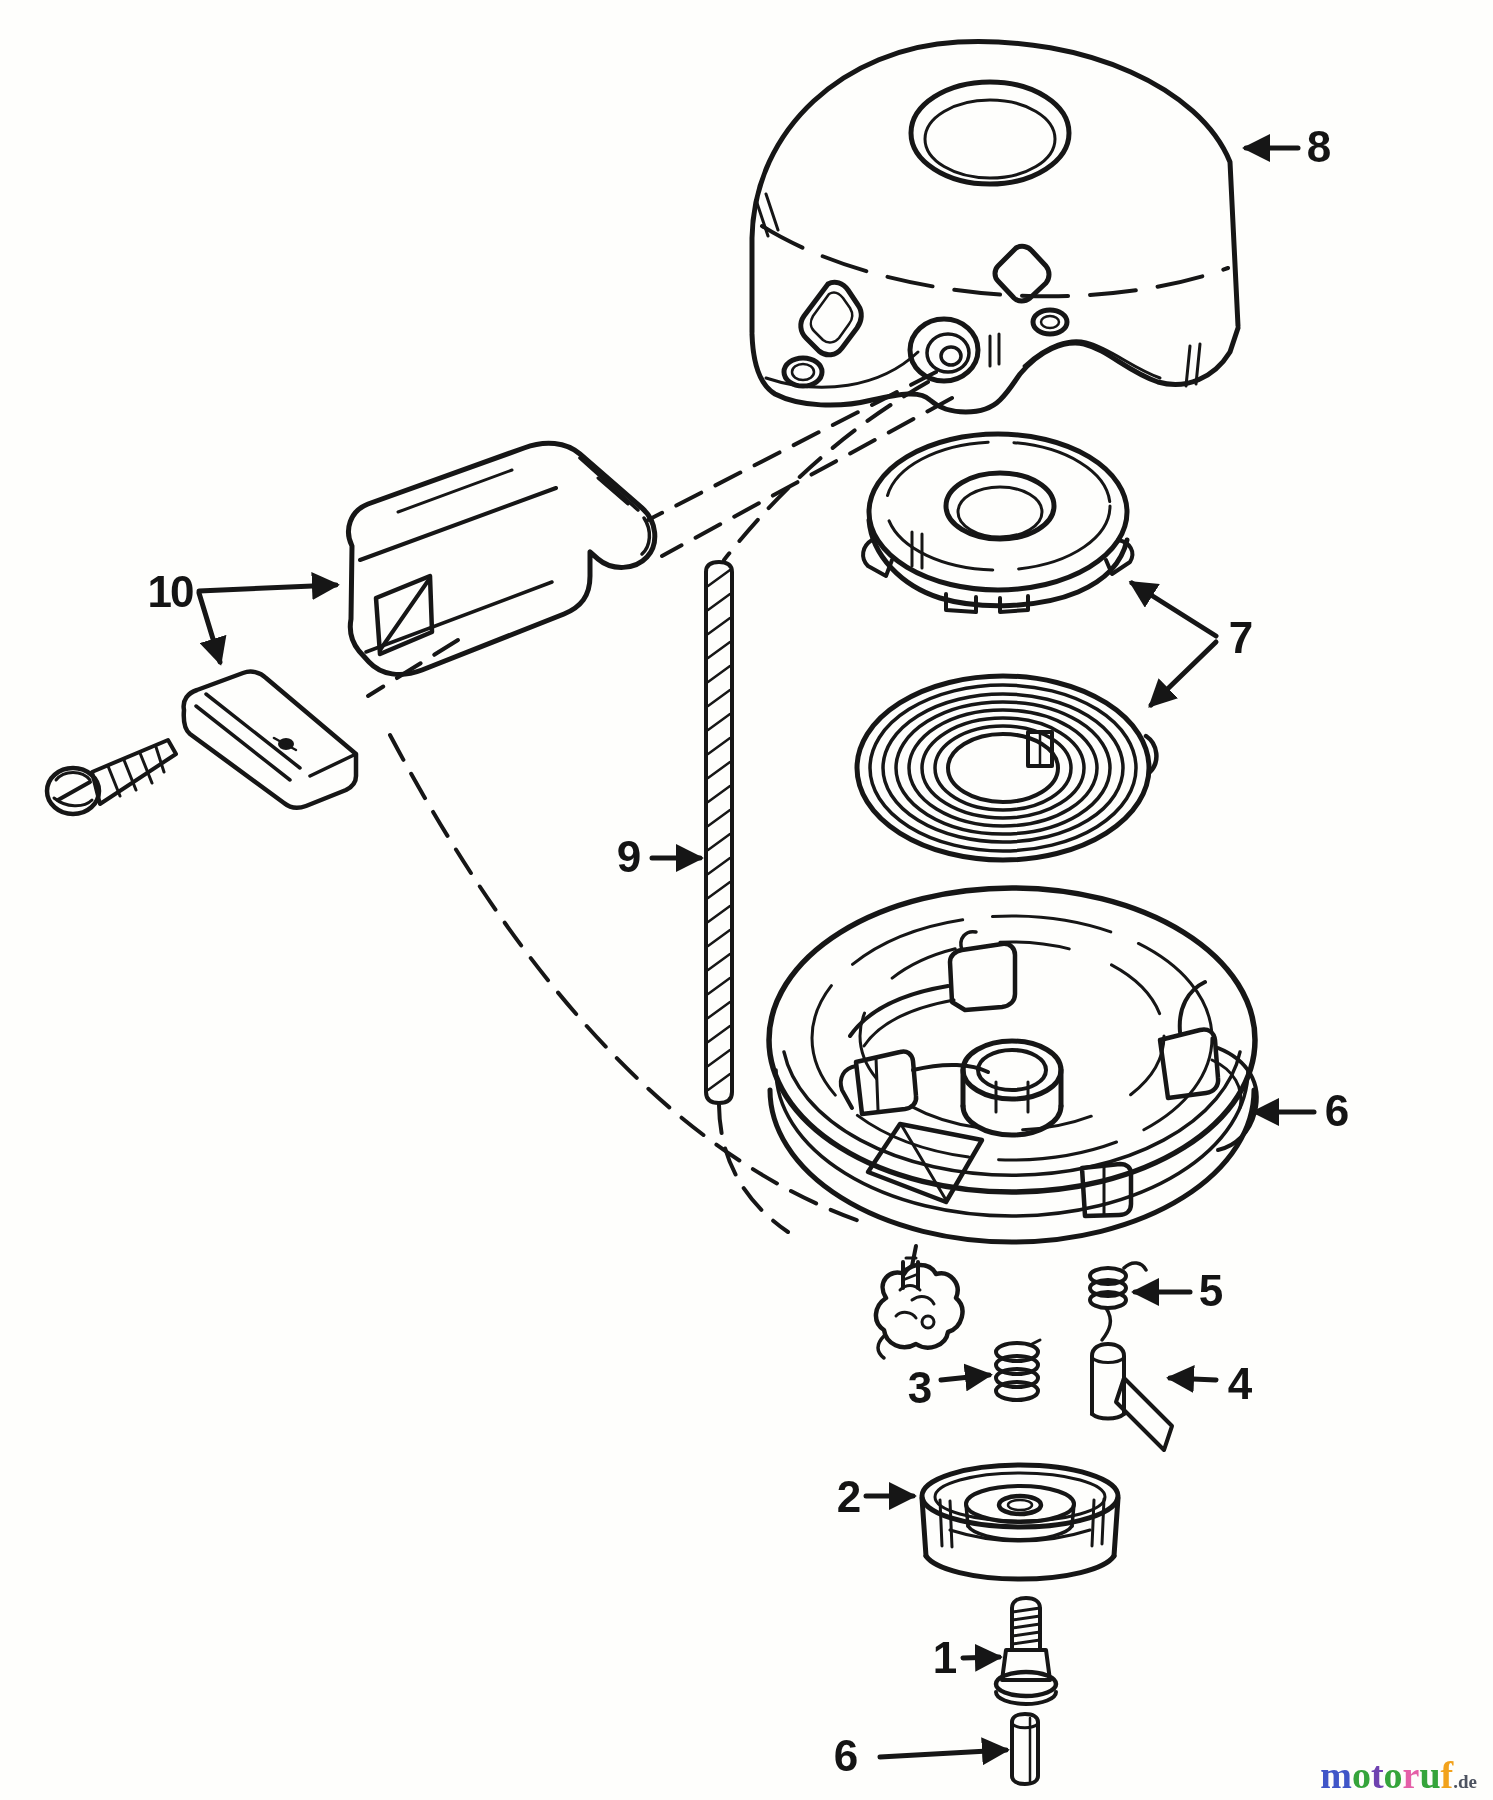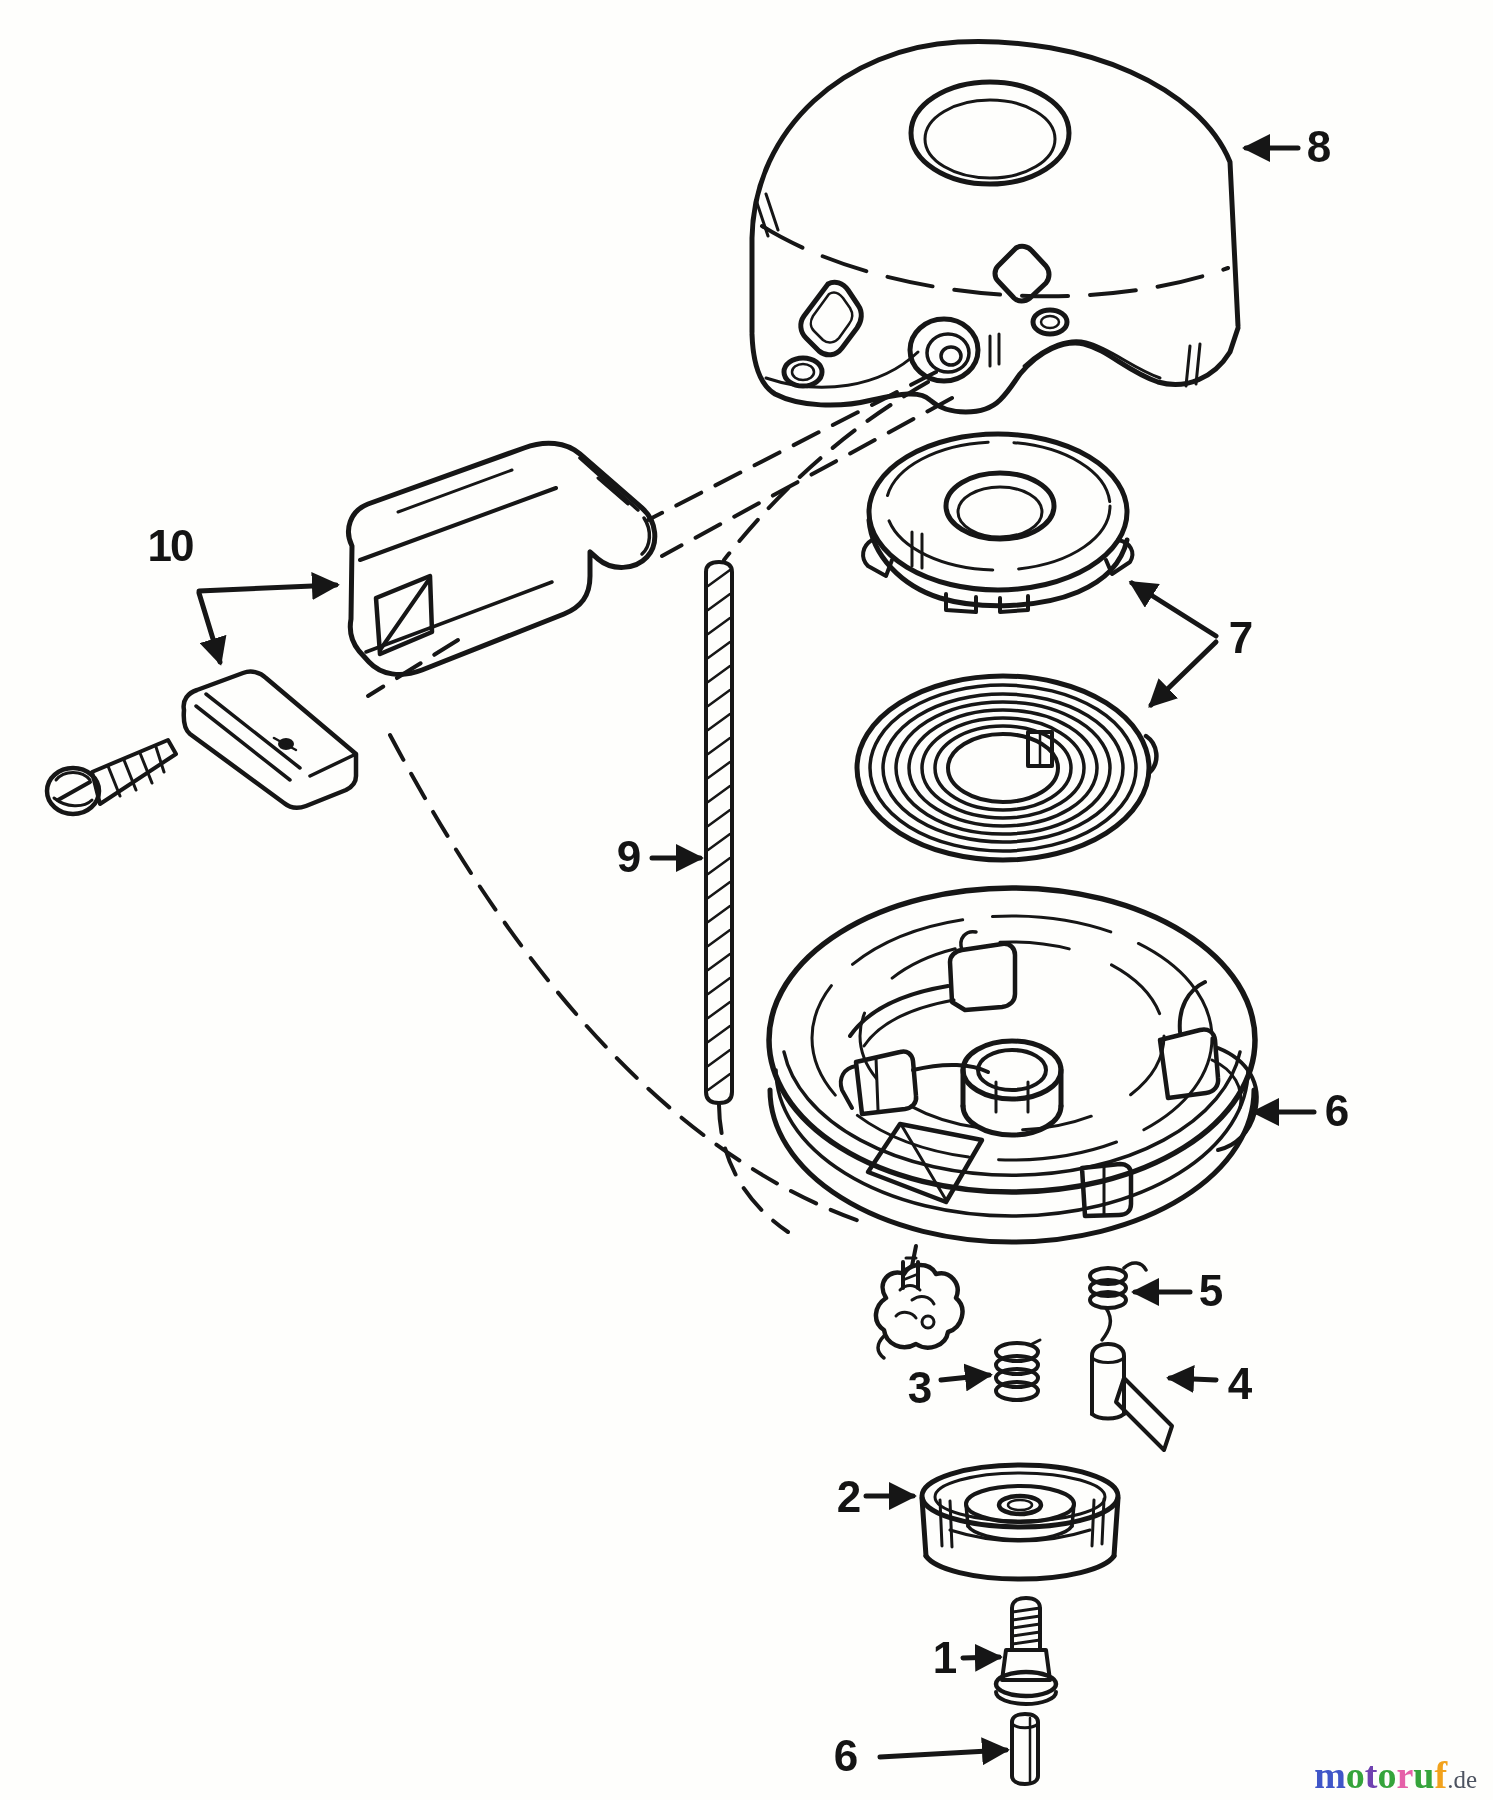--- a/index.html
+++ b/index.html
@@ -27,22 +27,22 @@
     right:16px;
     bottom:6px;
     font-family:"Liberation Serif", serif;
     font-weight:700;
     font-size:38px;
     line-height:1;
     white-space:nowrap;
   }
   .watermark .lt{display:inline-block;}
   .watermark .suffix{
-    font-size:25px;
-    font-weight:400;
+    font-size:19px;
+    font-weight:700;
     vertical-align:baseline;
     margin-top:44px;
   }
 </style>
 </head>
 <body>
 
 <div class="stage">
 
 <svg class="diagram" width="1493" height="1800" viewBox="0 0 1493 1800" fill="none" stroke="#161616" stroke-width="5" stroke-linecap="round" stroke-linejoin="round">
@@ -266,20 +266,20 @@
 
   <div class="callout" style="left:944px;top:1658px">1</div>
   <div class="callout" style="left:848px;top:1497px">2</div>
   <div class="callout" style="left:919px;top:1388px">3</div>
   <div class="callout" style="left:1239px;top:1384px">4</div>
   <div class="callout" style="left:1210px;top:1291px">5</div>
   <div class="callout" style="left:1336px;top:1111px">6</div>
   <div class="callout" style="left:1240px;top:638px">7</div>
   <div class="callout" style="left:1318px;top:147px">8</div>
   <div class="callout" style="left:628px;top:857px">9</div>
-  <div class="callout" style="left:170px;top:546px">10</div>
+  <div class="callout" style="left:170px;top:592px">10</div>
   <div class="callout" style="left:845px;top:1756px">6</div>
 
   <div class="watermark">
     <span class="lt" style="color: rgb(64, 86, 200);">m</span><span class="lt" style="color: rgb(53, 164, 59);">o</span><span class="lt" style="color: rgb(111, 66, 176);">t</span><span class="lt" style="color: rgb(53, 164, 59);">o</span><span class="lt" style="color: rgb(229, 96, 168);">r</span><span class="lt" style="color: rgb(53, 164, 59);">u</span><span class="lt" style="color: rgb(242, 162, 28);">f</span><span class="suffix" style="color: rgb(77, 83, 96);">.de</span>
   </div>
 
 </div>
 
 </body></html>

